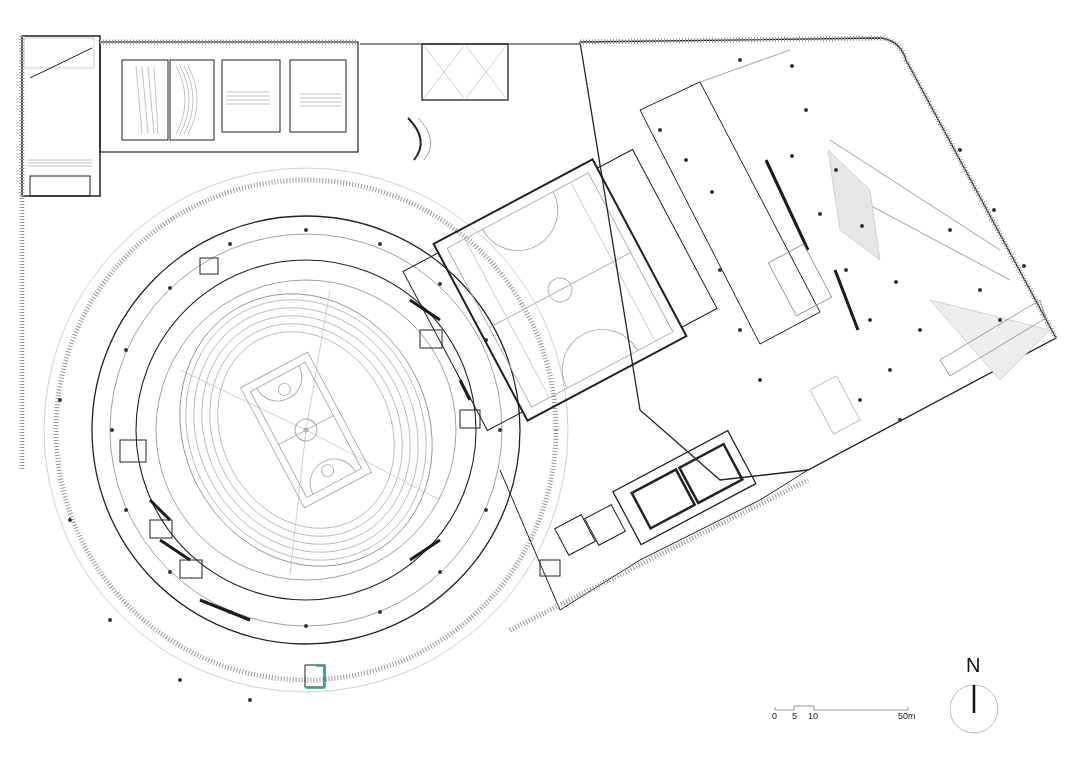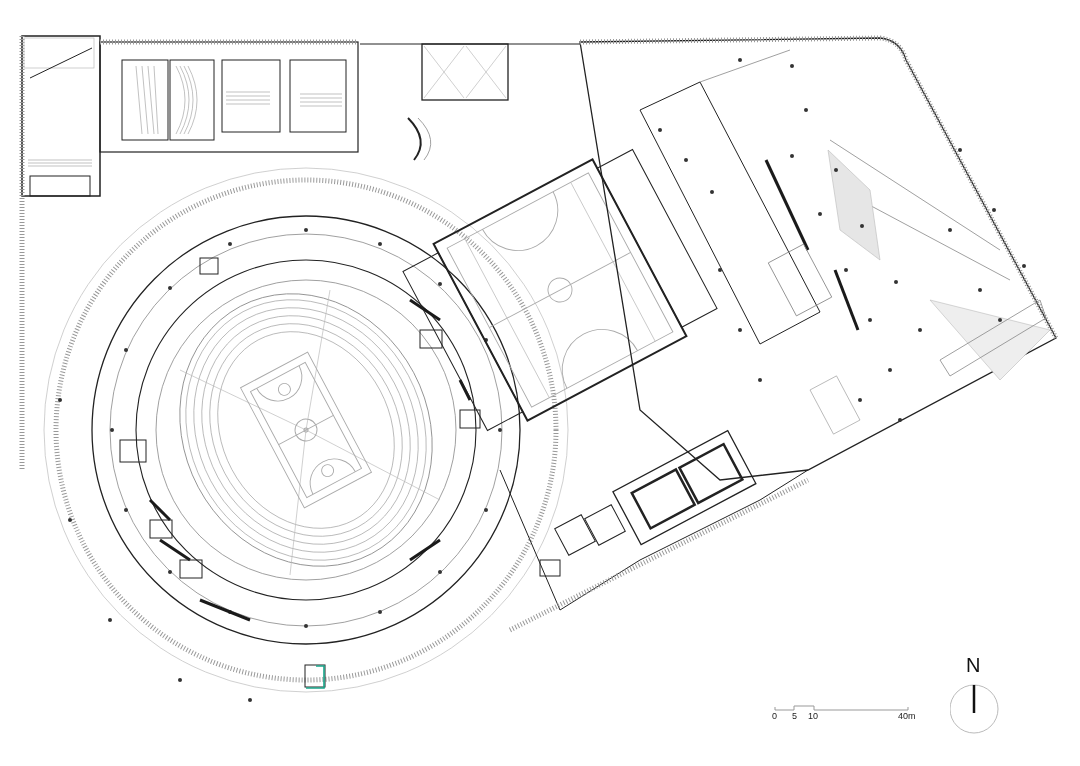--- a/index.html
+++ b/index.html
@@ -221,21 +221,21 @@
   </g>
 </svg>
 
 <div class="scalebar">
   <svg width="150" height="14" style="position:absolute;left:0;top:0;">
     <path d="M5 12 L5 9 M5 12 L24 12 L24 8 L44 8 L44 12 L138 12 L138 9" stroke="#999" fill="none" stroke-width="1"></path>
   </svg>
   <span class="scale-label" style="left:2px;">0</span>
   <span class="scale-label" style="left:22px;">5</span>
   <span class="scale-label" style="left:38px;text-align:center;">10</span>
-  <span class="scale-label" style="left:128px;">40m</span>
+  <span class="scale-label" style="left:128px;">50m</span>
 </div>
 
 <div class="north">
   <span class="north-letter">N</span>
   <svg width="50" height="80" style="position:absolute;left:0;top:0;">
     <circle cx="24" cy="54" r="24" stroke="#bbb" fill="none" stroke-width="1"></circle>
     <line x1="24" y1="30" x2="24" y2="58" stroke="#111" stroke-width="2.5"></line>
   </svg>
 </div>
 

